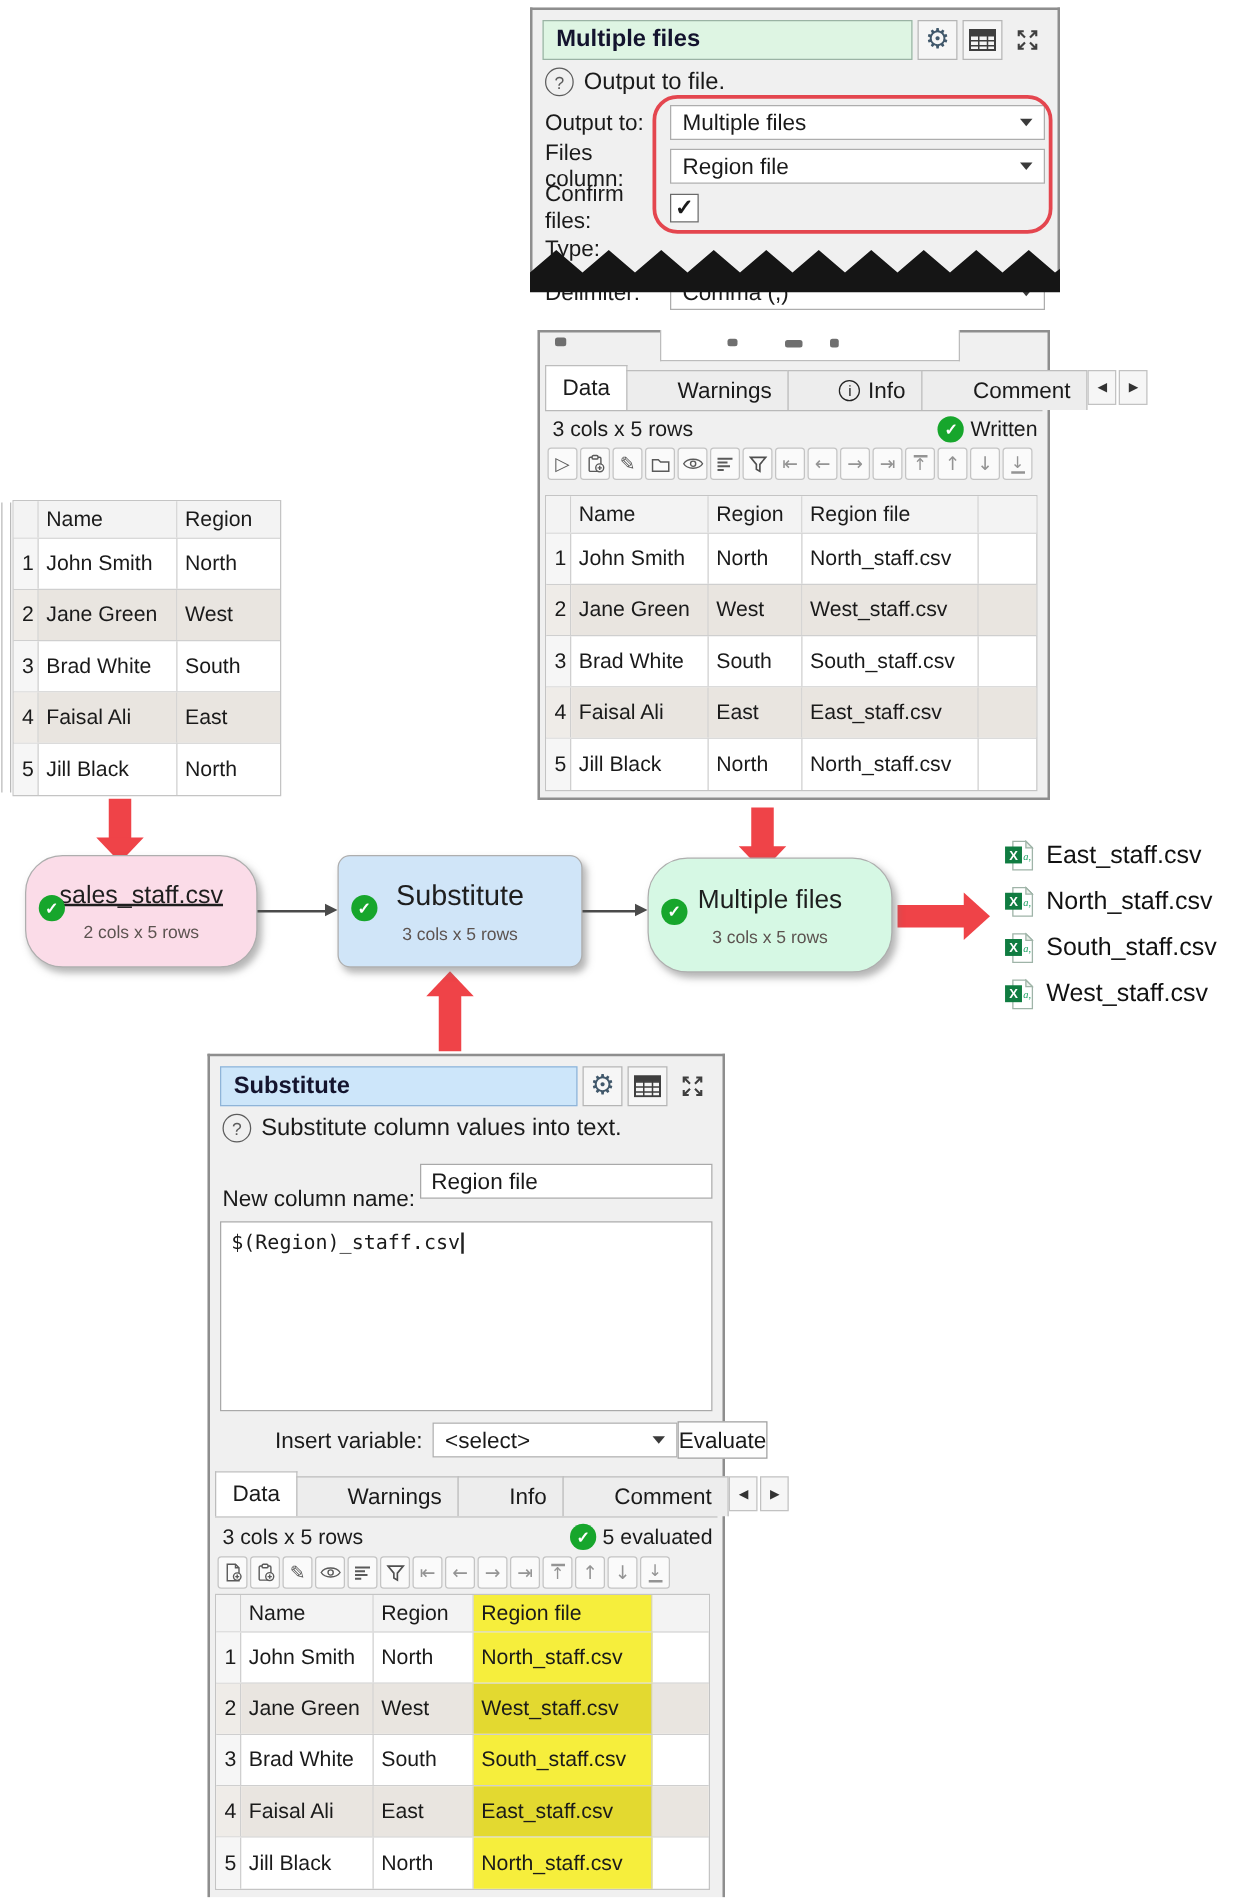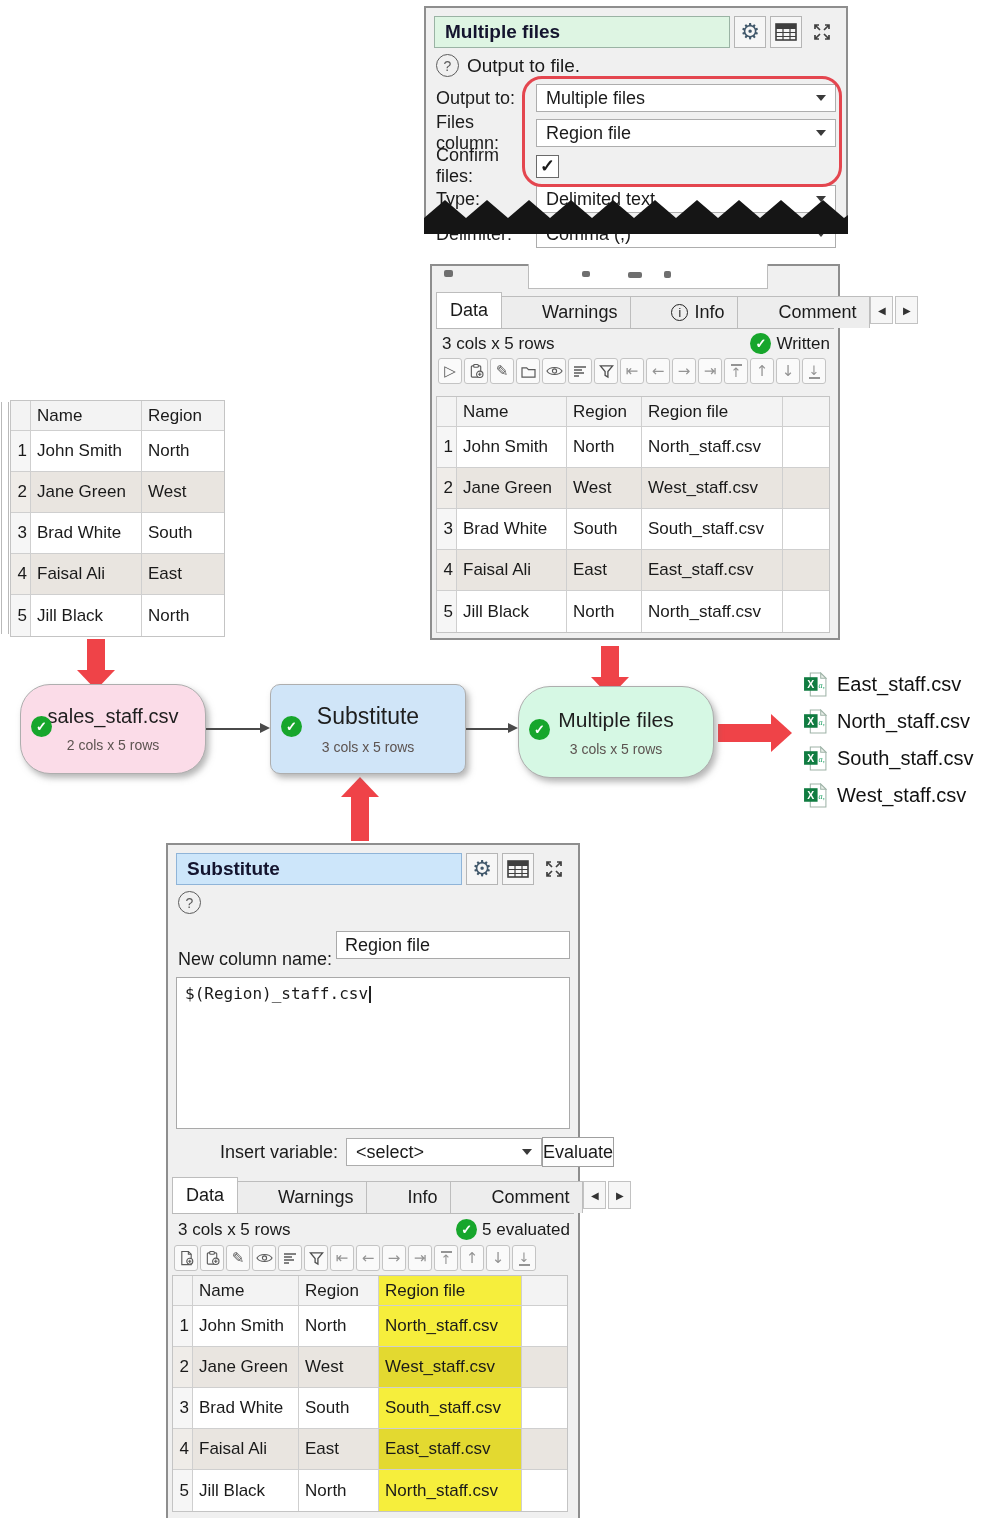--- a/index.html
+++ b/index.html
@@ -146,24 +146,20 @@
       </div>
     </div>
     <div class="frow" style="height:24px;">
       <span class="flabel">Confirm files:</span>
       <span class="chk">
         <span>✓</span>
       </span>
     </div>
     <div class="frow">
       <span class="flabel">Type:</span>
-      <div class="dd">
-        <span>Delimited text</span>
-        <span class="ct"></span>
-      </div>
     </div>
     <div class="frow">
       <span class="flabel">Delimiter:</span>
       <div class="dd">
         <span>Comma (,)</span>
         <span class="ct"></span>
       </div>
     </div>
 
     <div class="hl-red" style="left:96px;top:68px;right:4px;height:105px;"></div>
@@ -381,21 +377,21 @@
   </div>
   <div class="arrh" style="left:718px;top:714px;width:74px;">
     <div class="sh" style="left:0;width:54px;"></div>
     <div class="hd" style="left:53px;border-left:21px solid var(--accent_red,#ef4348);"></div>
   </div>
 
   <div class="node" style="left:20px;top:684px;width:186px;height:90px;border-radius:30px;background:var(--node_pink,#fbdce8);">
     <span class="okc">
         <span>✓</span>
       </span>
-    <span class="nt" style="font-size:20px;">sales_staff.csv</span>
+    <span class="nt" style="font-size:20px;text-decoration:underline;">sales_staff.csv</span>
     <span class="ni">2 cols x 5 rows</span>
   </div>
   <div class="conn" style="left:206px;top:728px;width:55px;"></div>
   <div class="connhead" style="left:260px;top:723px;"></div>
   <div class="node" style="left:270px;top:684px;width:196px;height:90px;border-radius:10px;background:var(--node_blue,#d0e5f8);">
     <span class="okc">
         <span>✓</span>
       </span>
     <span class="nt" style="font-size:23px;">Substitute</span>
     <span class="ni">3 cols x 5 rows</span>
@@ -470,20 +466,21 @@
             <path d="M12 8l5-5M13 3h4v4"></path>
               <path d="M8 12l-5 5M7 17H3v-4"></path>
             <path d="M12 12l5 5M17 13v4h-4"></path>
               <path d="M8 8L3 3M3 7V3h4"></path>
           </g>
         </svg>
       </div>
     </div>
     <div class="help-row">
       <span class="qcirc">?</span>
+      <span>Substitute column values into text.</span>
     </div>
     <div style="display:flex;align-items:center;margin:4px 8px 0 10px;">
       <span style="font-size:18px;flex:none;margin-top:29px;">New column name:</span>
       <div class="inputbox" style="flex:1;margin-left:4px;">
         <span>Region file</span>
       </div>
     </div>
     <div style="margin:10px 10px 4px 10px;font-size:18px;">Substitution script:</div>
     <div style="position:absolute;left:8px;right:8px;top:132px;height:152px;background:#fff;border:1px solid #a9a9a9;
                 padding:6px 8px;box-sizing:border-box;font-size:16px;" class="mono">

